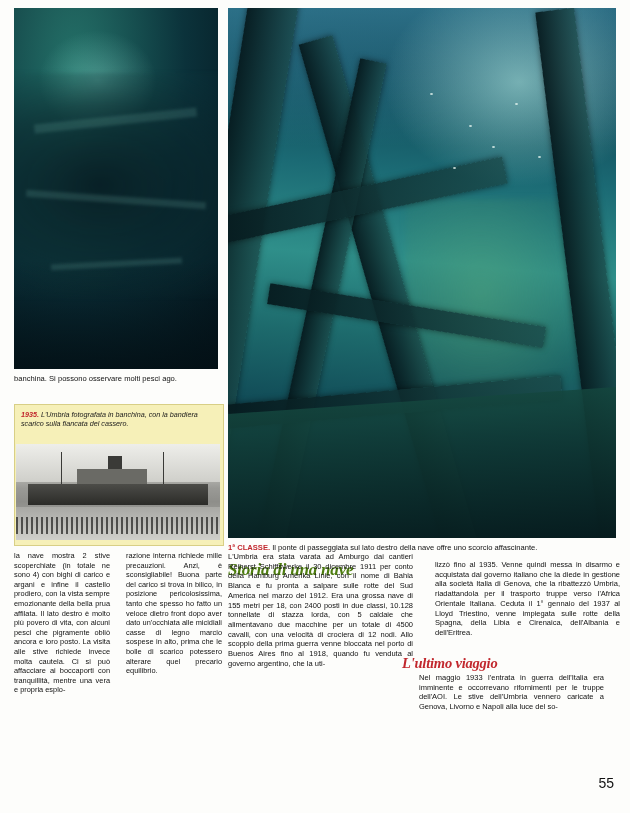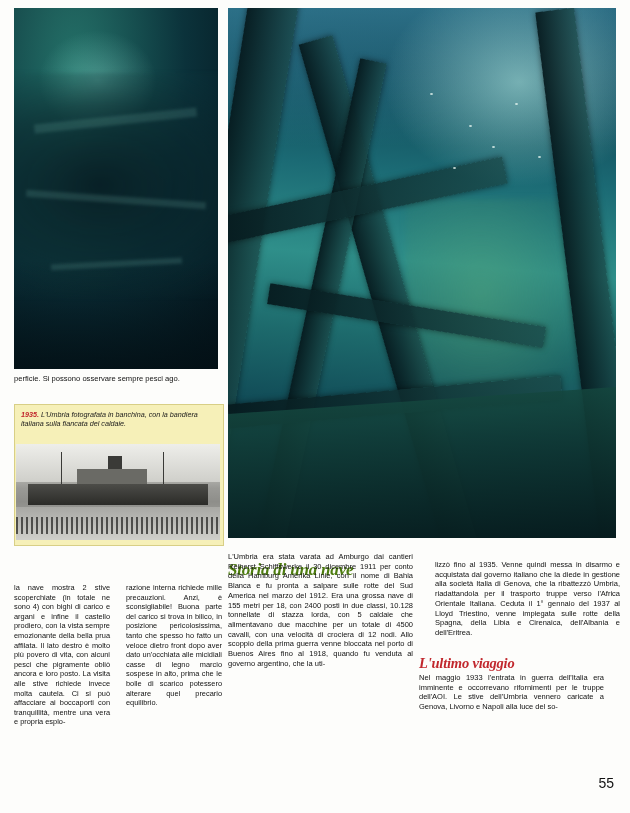--- a/index.html
+++ b/index.html
@@ -150,21 +150,21 @@
   .bw-photo .sky {
     position: absolute;
     left: 0; top: 0; width: 100%; height: 40%;
     background: linear-gradient(to bottom, #eeeeea, #cfcfca);
   }
 
   
   .left-cols {
     position: absolute;
     left: 14px;
-    top: 583px;
+    top: 551px;
     width: 208px;
     height: 196px;
     display: flex;
     gap: 16px;
   }
   .left-cols .col {
     width: 100px;
     font-size: 7.4px;
     line-height: 9.6px;
     text-align: justify;
@@ -279,21 +279,21 @@
     top: 560px;
     font-family: "Liberation Serif", serif;
     font-size: 17px;
     font-weight: bold;
     font-style: italic;
     color: #4d7c0f;
     letter-spacing: -0.2px;
   }
   .subhead {
     position: absolute;
-    left: 419px;
+    left: 402px;
     top: 655px;
     font-family: "Liberation Serif", serif;
     font-size: 14.5px;
     font-weight: bold;
     font-style: italic;
     color: #c1272d;
     letter-spacing: -0.2px;
   }
 
   .body-col {
@@ -323,26 +323,26 @@
 
   <div class="photo-topleft">
     <div class="glow"></div>
     <div class="wreck-mass"></div>
     <div class="beam b1"></div>
     <div class="beam b2"></div>
     <div class="beam b3"></div>
     <div class="darkbottom"></div>
   </div>
 
-  <div class="caption-topleft">perficie. Si possono osservare sempre pesci ago.</div>
+  <div class="caption-topleft">banchina. Si possono osservare molti pesci ago.</div>
 
   <div class="yellow-box">
     <div class="ybcap">
       <span class="yr">1935.</span>
-      <span>L'Umbria fotografata in banchina, con la bandiera italiana sulla fiancata del caldaie.</span>
+      <span>L'Umbria fotografata in banchina, con la bandiera scarico sulla fiancata del cassero.</span>
     </div>
   </div>
 
   <div class="bw-photo">
     <div class="sky"></div>
     <div class="mast1"></div>
     <div class="mast2"></div>
     <div class="funnel"></div>
     <div class="super"></div>
     <div class="hull"></div>
@@ -368,20 +368,24 @@
     <div class="girder g-cross3"></div>
     <div class="deck"></div>
     <div class="fishdot" style="left:62%; top:22%;"></div>
     <div class="fishdot" style="left:68%; top:26%;"></div>
     <div class="fishdot" style="left:58%; top:30%;"></div>
     <div class="fishdot" style="left:74%; top:18%;"></div>
     <div class="fishdot" style="left:80%; top:28%;"></div>
     <div class="fishdot" style="left:52%; top:16%;"></div>
   </div>
 
+  <div class="caption-right">
+    <span class="lead">1ª CLASSE.</span>
+    <span>Il ponte di passeggiata sul lato destro della nave offre uno scorcio affascinante.</span>
+  </div>
 
   <div class="article-title">Storia di una nave</div>
   <div class="body-col c1">L'Umbria era stata varata ad Amburgo dai cantieri Reiherst Schiffswerke il 30 dicembre 1911 per conto della Hamburg Amerika Linie, con il nome di Bahia Blanca e fu pronta a salpare sulle rotte del Sud America nel marzo del 1912. Era una grossa nave di 155 metri per 18, con 2400 posti in due classi, 10.128 tonnellate di stazza lorda, con 5 caldaie che alimentavano due macchine per un totale di 4500 cavalli, con una velocità di crociera di 12 nodi. Allo scoppio della prima guerra venne bloccata nel porto di Buenos Aires fino al 1918, quando fu venduta al governo argentino, che la uti-</div>
   <div class="body-col c2">lizzò fino al 1935. Venne quindi messa in disarmo e acquistata dal governo italiano che la diede in gestione alla società Italia di Genova, che la ribattezzò Umbria, riadattandola per il trasporto truppe verso l'Africa Orientale Italiana. Ceduta il 1° gennaio del 1937 al Lloyd Triestino, venne impiegata sulle rotte della Spagna, della Libia e Cirenaica, dell'Albania e dell'Eritrea.</div>
   <div class="subhead">L'ultimo viaggio</div>
   <div class="body-col c2b">Nel maggio 1933 l'entrata in guerra dell'Italia era imminente e occorrevano rifornimenti per le truppe dell'AOI. Le stive dell'Umbria vennero caricate a Genova, Livorno e Napoli alla luce del so-</div>
 
   <div class="page-number">55</div>
 </div>
 

